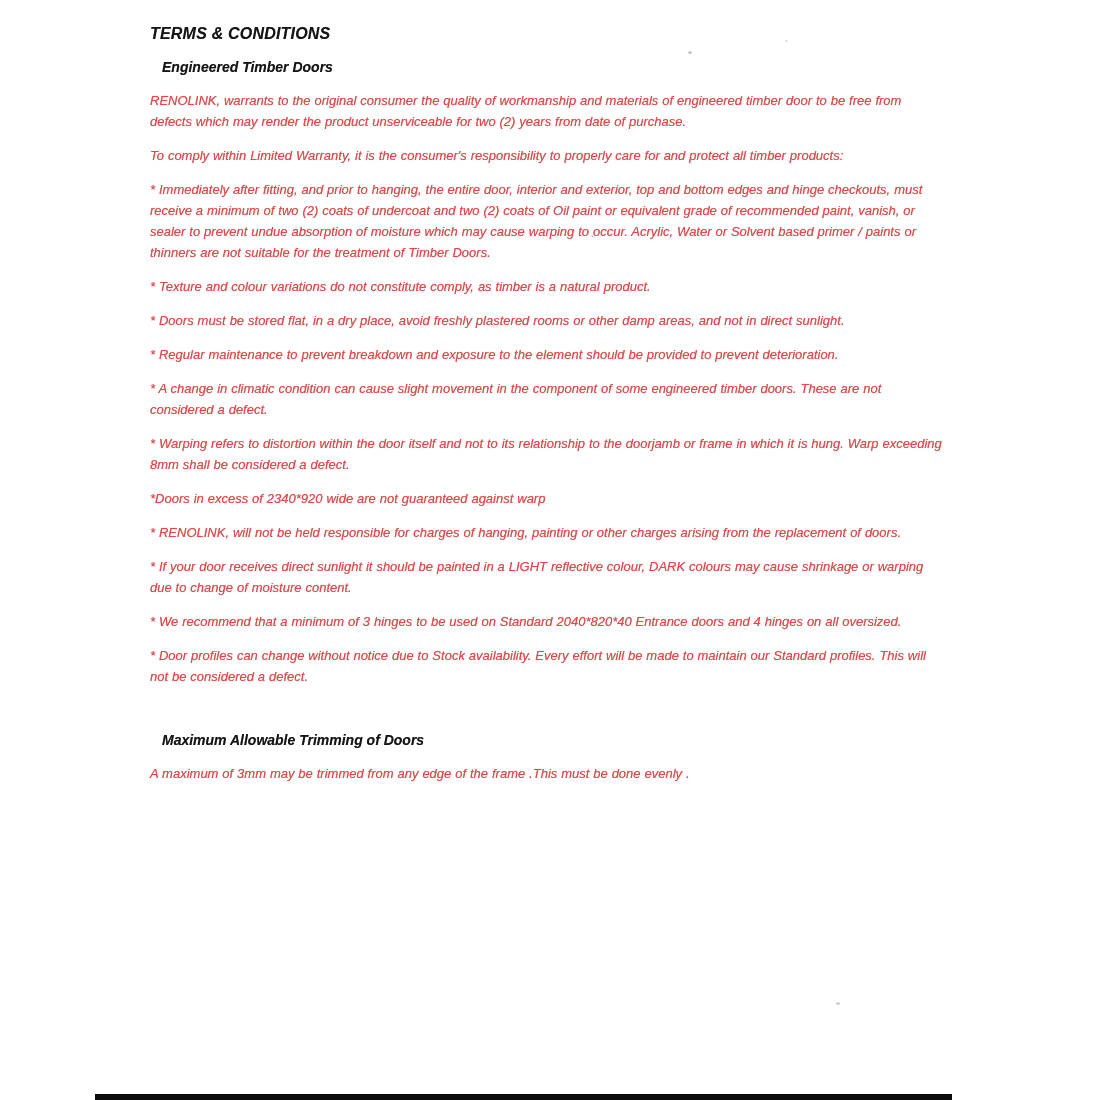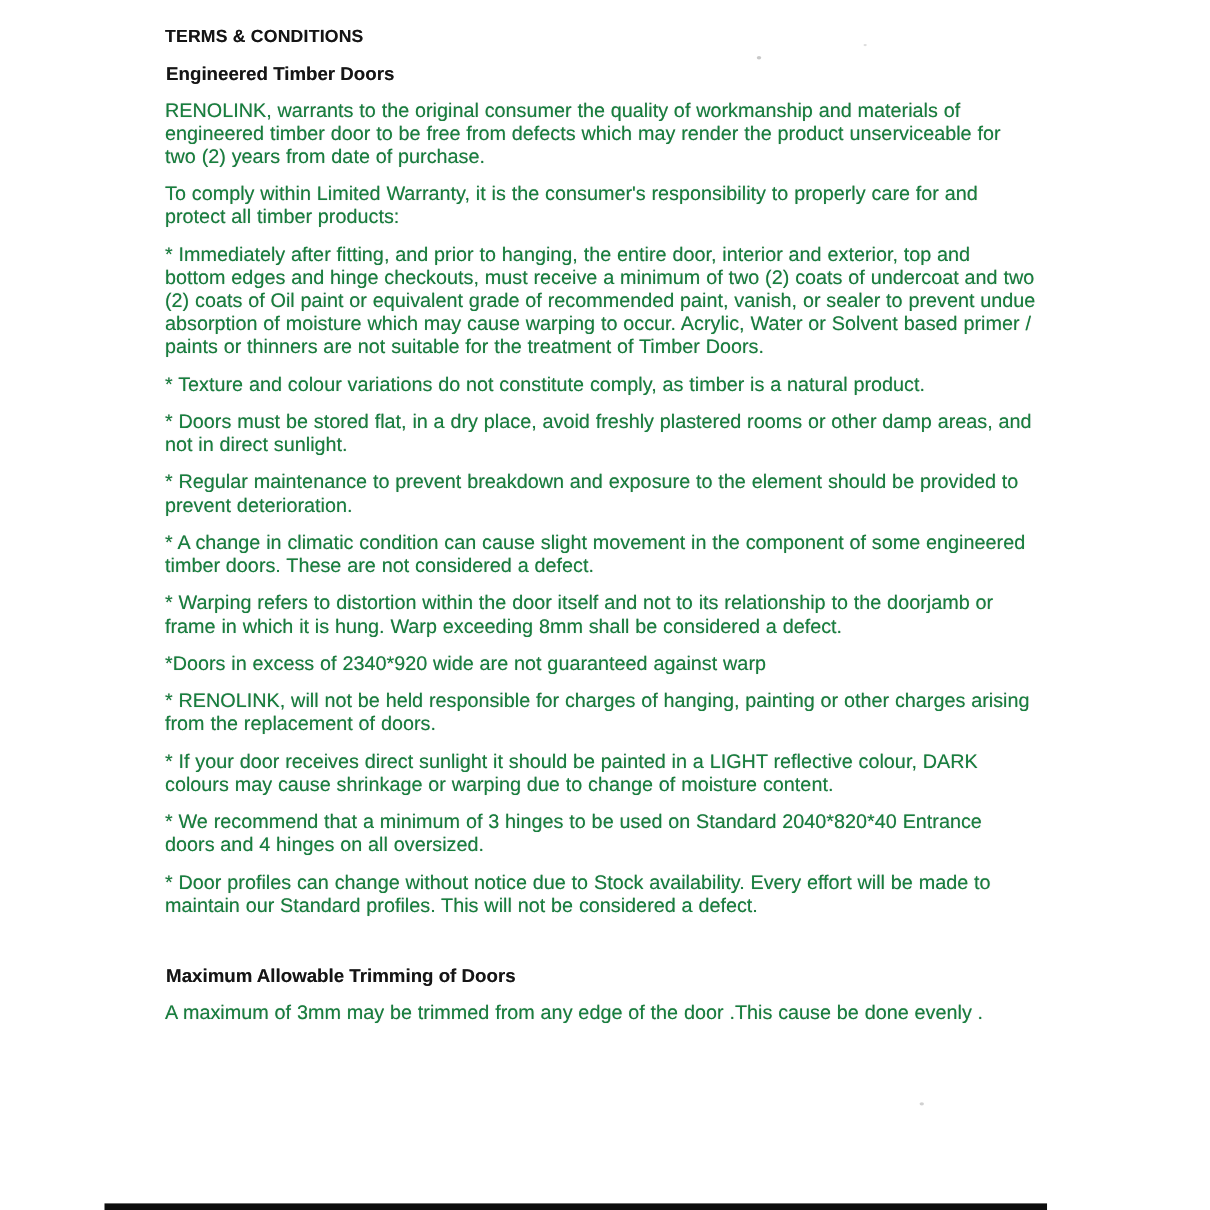--- a/index.html
+++ b/index.html
@@ -8,49 +8,50 @@
     background: #ffffff;
   }
   .page {
     position: relative;
     width: 952px;
     height: 1100px;
     background: #ffffff;
     overflow: hidden;
     font-family: "Liberation Sans", "DejaVu Sans", sans-serif;
     color: #1e1e1e;
+    font-style: italic;
   }
   .content {
     position: absolute;
     left: 150px;
     top: 24px;
     width: 792px;
   }
   .doc-title {
     font-size: 16px;
     line-height: 19px;
     font-weight: 700;
     color: #151515;
     margin: 0;
     letter-spacing: 0.2px;
     text-shadow: 0 0 0.6px rgba(20,20,20,0.55);
   }
   .section-heading {
-    font-size: 17px;
+    font-size: 14px;
     line-height: 19px;
     font-weight: 700;
     color: #151515;
-    margin: 15px 0 0 1px;
+    margin: 15px 0 0 12px;
     text-shadow: 0 0 0.6px rgba(20,20,20,0.55);
   }
   .para {
-    font-size: 18px;
+    font-size: 13px;
     line-height: 21px;
     margin: 13px 0 0 0;
-    color: #15803d;
+    color: #ef4444;
     text-shadow: 0 0 0.7px rgba(30,30,30,0.45);
     word-spacing: 0.3px;
   }
   .section-heading.trimming {
     margin-top: 44px;
   }
   .speck {
     position: absolute;
     background: #9a9a9a;
     border-radius: 50%;
@@ -91,21 +92,21 @@
     <p class="para">* Regular maintenance to prevent breakdown and exposure to the element should be provided to prevent deterioration.</p>
     <p class="para">* A change in climatic condition can cause slight movement in the component of some engineered timber doors. These are not considered a defect.</p>
     <p class="para">* Warping refers to distortion within the door itself and not to its relationship to the doorjamb or frame in which it is hung. Warp exceeding 8mm shall be considered a defect.</p>
     <p class="para">*Doors in excess of 2340*920 wide are not guaranteed against warp</p>
     <p class="para">* RENOLINK, will not be held responsible for charges of hanging, painting or other charges arising from the replacement of doors.</p>
     <p class="para">* If your door receives direct sunlight it should be painted in a LIGHT reflective colour, DARK colours may cause shrinkage or warping due to change of moisture content.</p>
     <p class="para">* We recommend that a minimum of 3 hinges to be used on Standard 2040*820*40 Entrance doors and 4 hinges on all oversized.</p>
     <p class="para">* Door profiles can change without notice due to Stock availability. Every effort will be made to maintain our Standard profiles. This will not be considered a defect.</p>
 
     <h2 class="section-heading trimming">Maximum Allowable Trimming of Doors</h2>
-    <p class="para">A maximum of 3mm may be trimmed from any edge of the door .This cause be done evenly .</p>
+    <p class="para">A maximum of 3mm may be trimmed from any edge of the frame .This must be done evenly .</p>
 
   </div>
 
   <div class="speck" style="left:688px; top:51px; width:4px; height:3px;"></div>
   <div class="speck" style="left:785px; top:40px; width:3px; height:2px; opacity:0.35;"></div>
   <div class="speck" style="left:836px; top:1002px; width:4px; height:3px; opacity:0.45;"></div>
   <div class="caret-mark" style="left:591px; top:236px;">`</div>
   <div class="bottom-bar"></div>
 </div>
 

